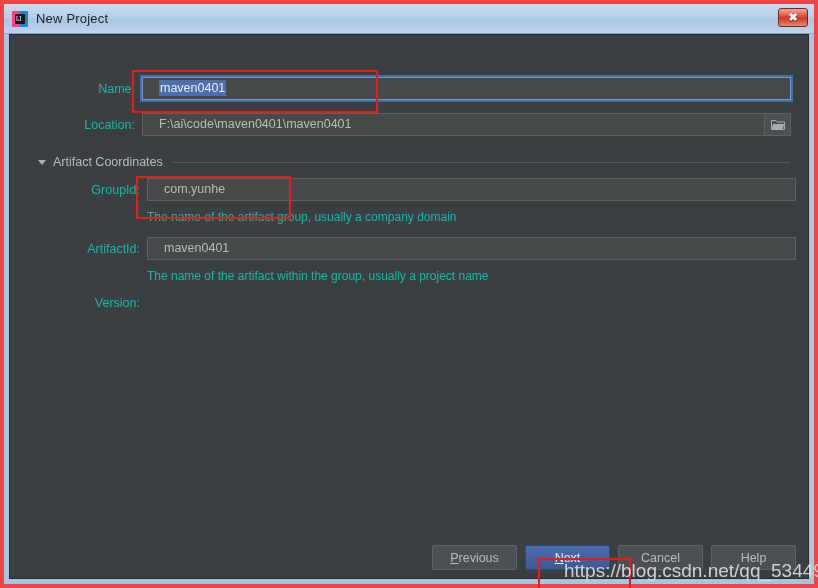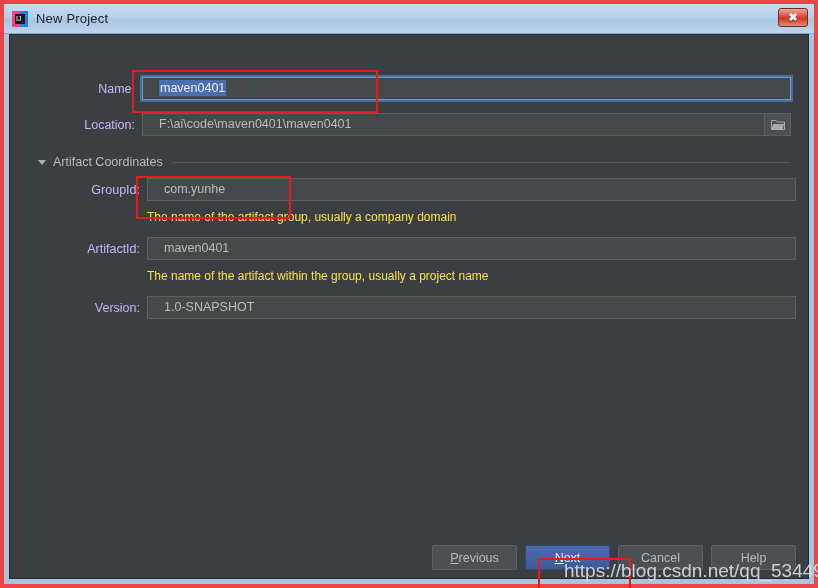--- a/index.html
+++ b/index.html
@@ -79,21 +79,21 @@
     position: relative;
     border: 1px solid #2b2b2b;
   }
 
   .row {
     position: absolute;
     display: flex;
     align-items: center;
   }
   .field-label {
-    color: #c4b5fd;
+    color: #14b8a6;
     font-size: 12.5px;
     text-align: right;
   }
   .text-field {
     background: #45494a;
     border: 1px solid #5e6060;
     color: #bbbbbb;
     font-size: 12.5px;
     height: 23px;
     line-height: 21px;
@@ -105,21 +105,21 @@
     border: 1px solid #6b9ad0;
     outline: 2px solid #4a6d9a;
     background: #45494a;
   }
   .sel {
     background: #4b6eaf;
     color: #e8eef7;
     padding: 1px 1px;
   }
   .helper-text {
-    color: #fde047;
+    color: #14b8a6;
     font-size: 12px;
     text-align: center;
   }
 
   
   #name-row  { left: 25px;  top: 42px;  }
   #name-label{ width: 100px; }
   #name-input{ width: 649px; margin-left: 7px; }
 
   
@@ -275,21 +275,20 @@
     <div class="helper-text" id="groupid-helper">The name of the artifact group, usually a company domain</div>
 
     <div class="row" id="artifactid-row">
       <div class="field-label" id="artifactid-label">ArtifactId:</div>
       <div class="text-field" id="artifactid-input">maven0401</div>
     </div>
     <div class="helper-text" id="artifactid-helper">The name of the artifact within the group, usually a project name</div>
 
     <div class="row" id="version-row">
       <div class="field-label" id="version-label">Version:</div>
-      <div class="text-field" id="version-input">1.0-SNAPSHOT</div>
     </div>
 
     <div id="button-bar">
       <div class="dlg-button">
           <span class="mnem">P</span>
           <span>revious</span>
         </div>
       <div class="dlg-button default">
           <span class="mnem">N</span>
           <span>ext</span>

